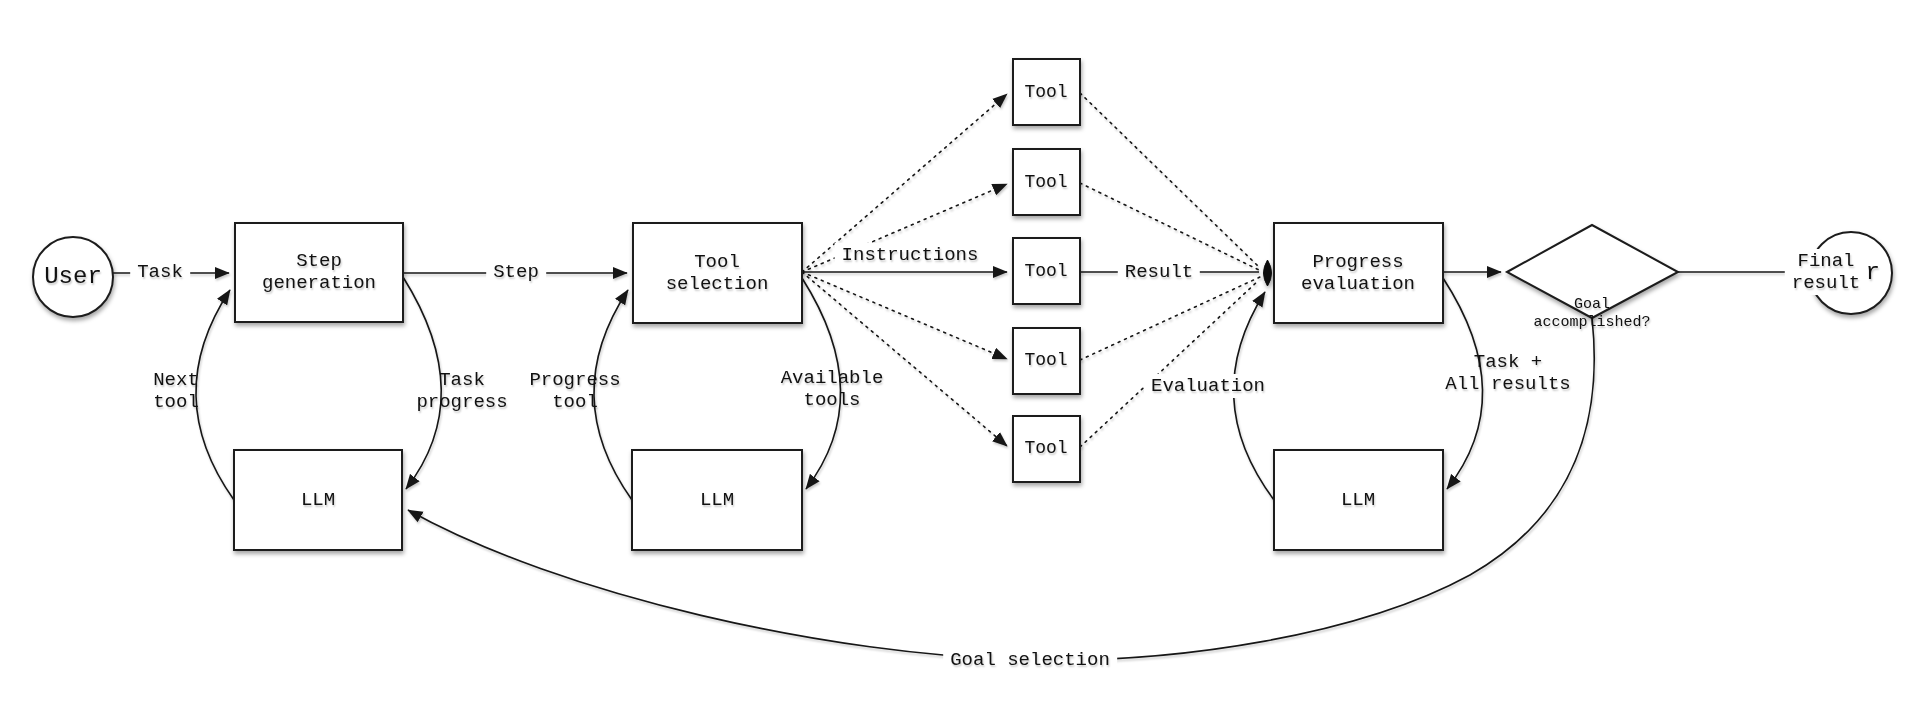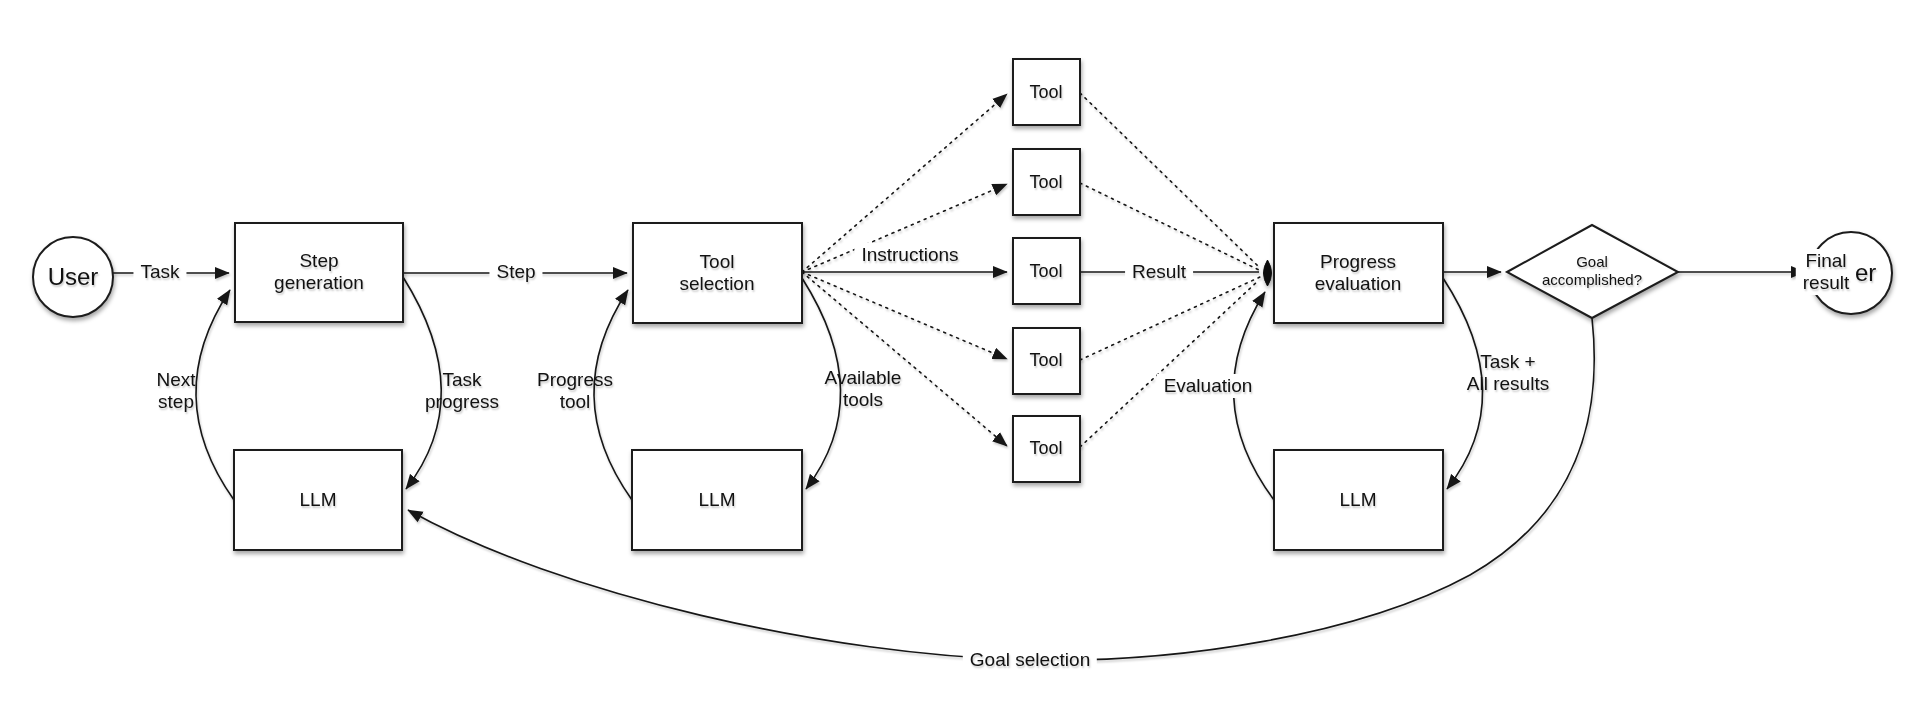--- a/index.html
+++ b/index.html
@@ -11,24 +11,25 @@
   .shape{fill:#ffffff;stroke:#1c1c1c;stroke-width:2;}
   .node-shadow{filter:drop-shadow(1px 3px 2px rgba(0,0,0,0.35));}
   .edge-shadow{filter:drop-shadow(1px 2px 1px rgba(0,0,0,0.22));}
   .edge{fill:none;stroke:#161616;stroke-width:1.6;}
   .dotted{stroke-dasharray:2 5;stroke-linecap:round;}
   .lens{fill:#0d0d0d;stroke:#0d0d0d;stroke-width:1;}
   .lbl{
     position:absolute;transform:translate(-50%,-50%);
     text-align:center;font-size:19px;line-height:22px;white-space:pre-line;
     text-shadow:1px 2px 2px rgba(0,0,0,0.22);
+    font-family:Liberation Mono, monospace;
   }
   .bg{background:#ffffff;padding:1px 7px;}
   .nodelbl{font-size:19px;}
-  .small{font-size:15px;line-height:18px;}
+  .small{font-size:15px;line-height:18px;margin-top:43px;}
   .toollbl{font-size:18px;}
   .userlbl{font-size:24px;}
 </style>
 </head>
 <body>
 
 <div id="stage">
 
   <svg width="1920" height="703" viewBox="0 0 1920 703">
     <defs>
@@ -102,26 +103,26 @@
   <div class="lbl toollbl" style="left:1046px;top:448px">Tool</div>
   <div class="lbl small" style="left:1592px;top:271px">Goal
 accomplished?</div>
   <div class="lbl userlbl" style="left:1851px;top:273px">User</div>
 
   <div class="lbl bg" style="left:160px;top:272px">Task</div>
   <div class="lbl bg" style="left:516px;top:272px">Step</div>
   <div class="lbl bg" style="left:910px;top:255px">Instructions</div>
   <div class="lbl bg" style="left:1159px;top:272px">Result</div>
   <div class="lbl" style="left:176px;top:391px">Next
-step</div>
+tool</div>
   <div class="lbl" style="left:462px;top:391px">Task
 progress</div>
   <div class="lbl" style="left:575px;top:391px">Progress
 tool</div>
-  <div class="lbl" style="left:863px;top:389px">Available
+  <div class="lbl" style="left:832px;top:389px">Available
 tools</div>
   <div class="lbl bg" style="left:1208px;top:386px">Evaluation</div>
   <div class="lbl" style="left:1508px;top:373px">Task +
 All results</div>
   <div class="lbl bg" style="left:1826px;top:272px">Final
 result</div>
   <div class="lbl bg" style="left:1030px;top:660px">Goal selection</div>
 
 </div>
 

